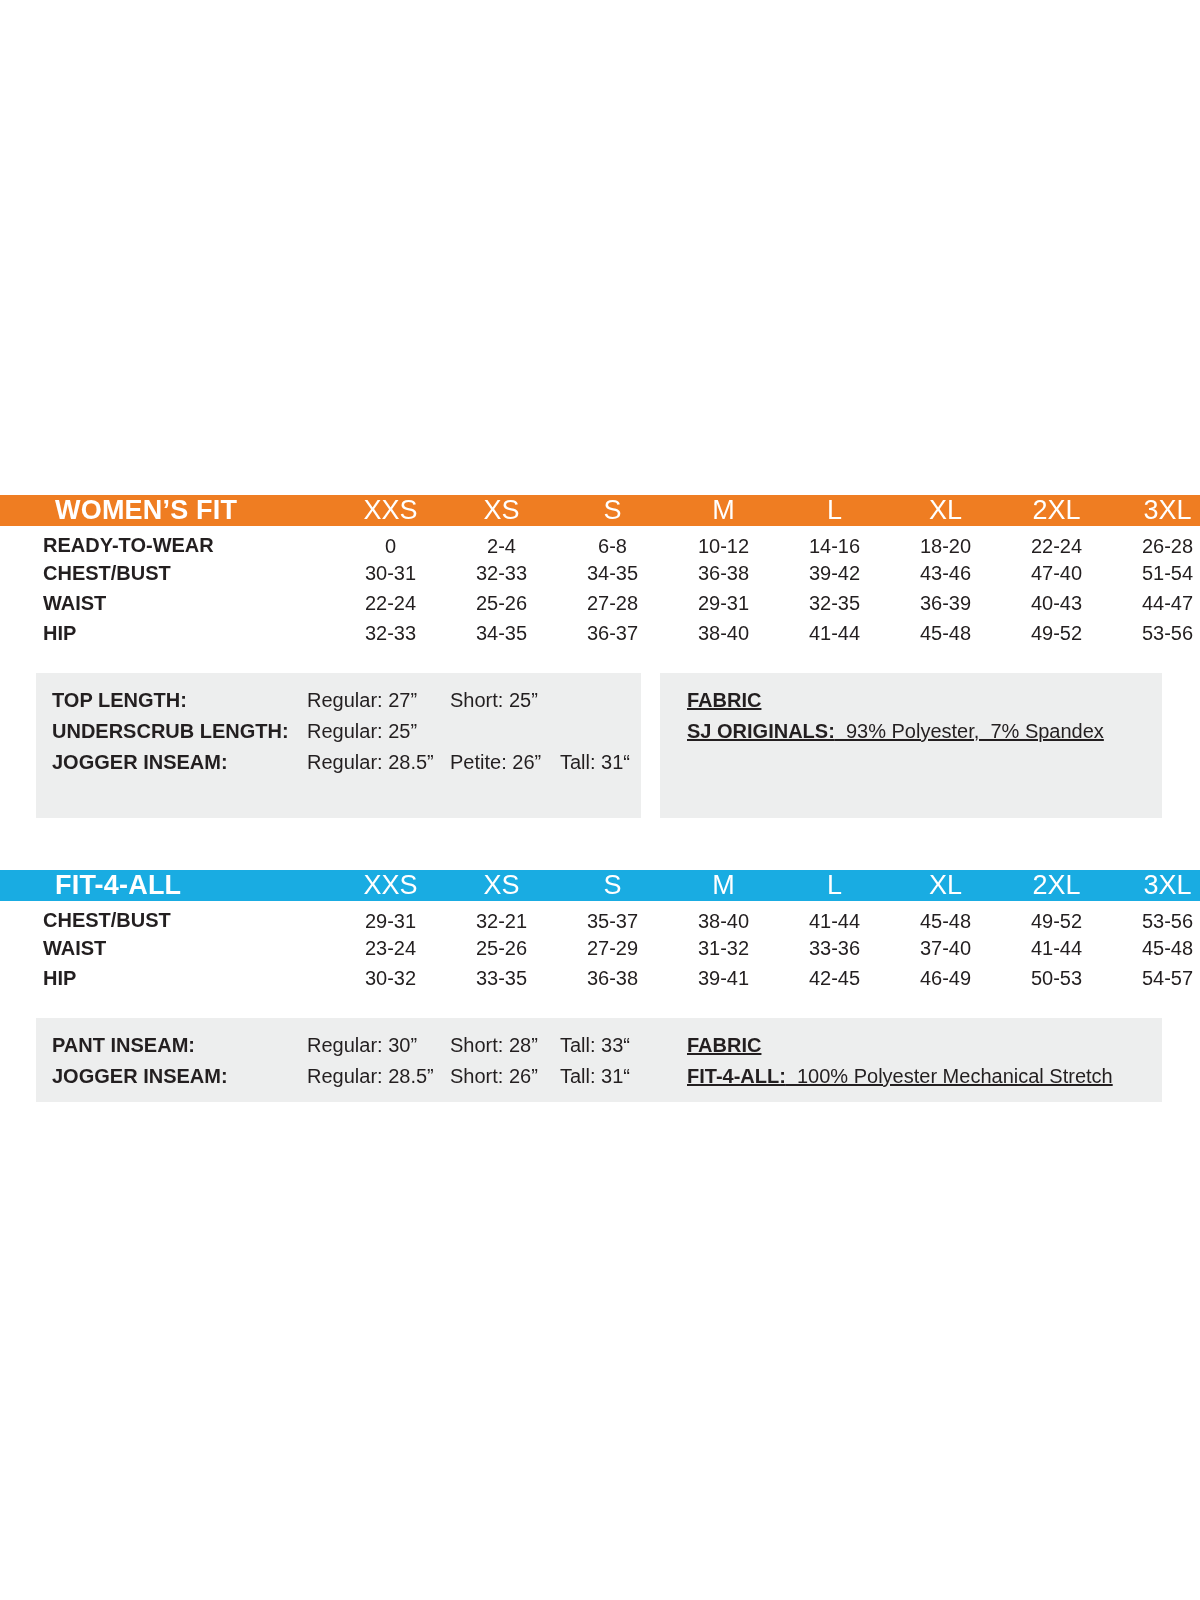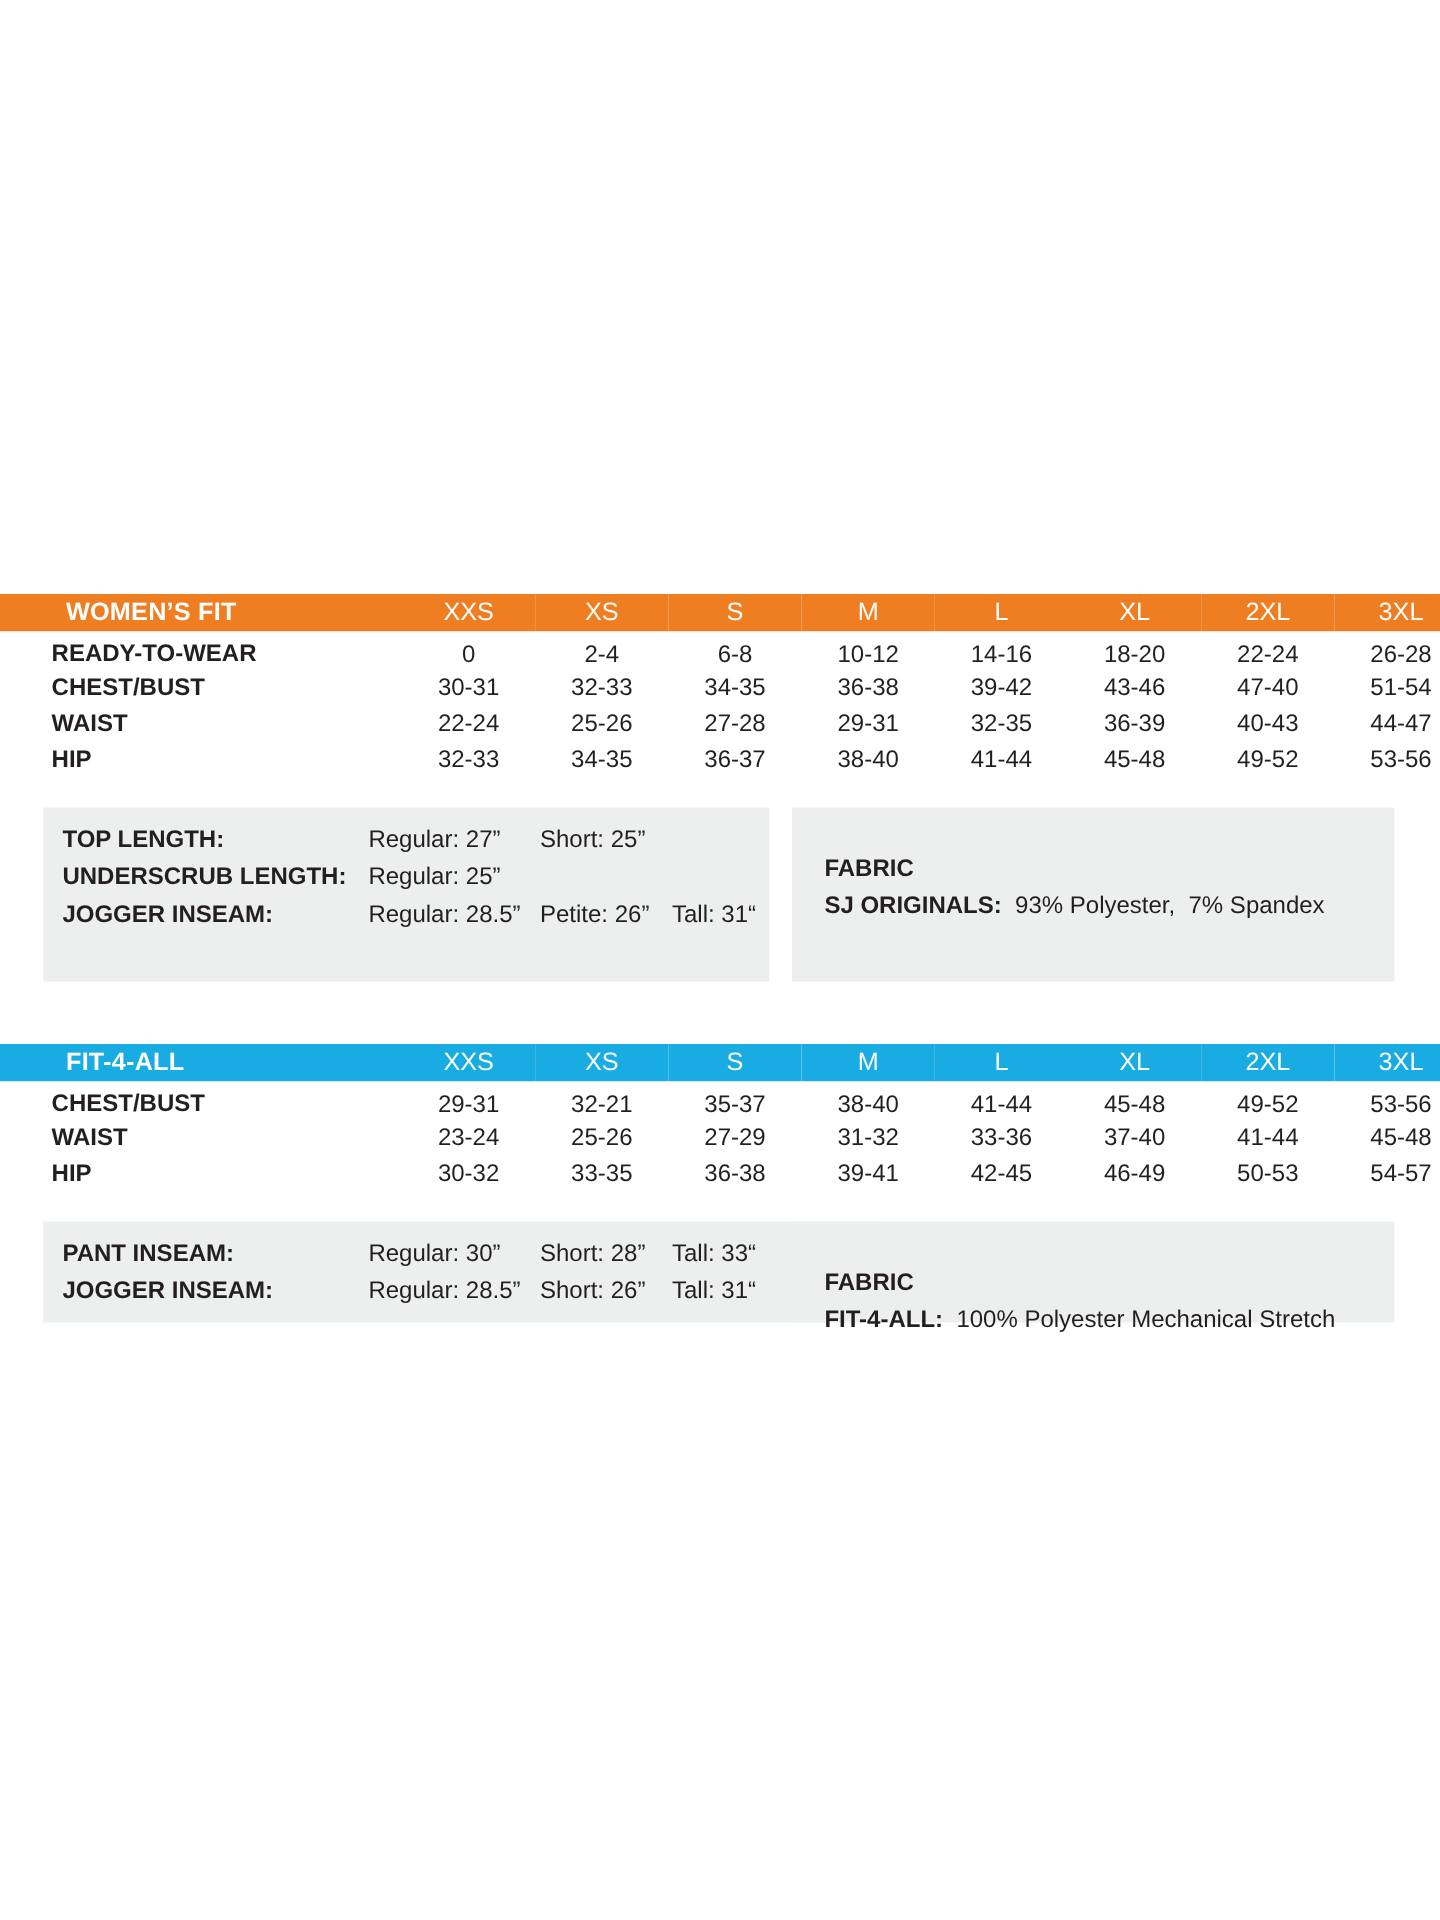--- a/index.html
+++ b/index.html
@@ -17,21 +17,21 @@
 
   table.size-table{
     width:1200px;
     border-collapse:collapse;
     table-layout:fixed;
   }
   table.size-table thead th{
     background:var(--accent);
     color:#ffffff;
     height:31px;
-    font-size:21px;
+    font-size:27px;
     font-weight:400;
     text-align:center;
     padding:0;
   }
   table.size-table thead th.table-title{
     width:280px;
     text-align:left;
     padding-left:55px;
     font-weight:700;
     letter-spacing:.2px;
@@ -61,32 +61,33 @@
   #womens-length-box{left:36px;top:178px;width:605px;height:145px;}
   #womens-fabric-box{left:660px;top:178px;width:502px;height:145px;padding-left:27px;}
   #fit4all-length-box{left:36px;top:148px;width:697px;height:84px;}
   #fit4all-fabric-box{left:660px;top:148px;width:502px;height:84px;padding-left:27px;}
 
   .info-row{
     height:31px;
     line-height:31px;
     font-size:20px;
     white-space:nowrap;
+    text-decoration:underline;
   }
   .info-label{
     display:inline-block;
     width:255px;
     font-weight:700;
     vertical-align:top;
   }
   .info-val{display:inline-block;vertical-align:top;}
   .info-row .info-val:nth-child(2){min-width:143px;}
   .info-row .info-val:nth-child(3){min-width:110px;}
 
-  .fabric-title{font-weight:700;margin-top:24px;}
+  .fabric-title{font-weight:700;}
   .fabric-label{font-weight:700;}
   .fabric-value{white-space:pre;}
 </style>
 </head>
 <body style="--box-bg: #EDEEEE; --text: #231F20;">
 
 <div class="section" id="section-womens" style="--accent: #EF7D22;">
   <table class="size-table">
     <thead>
       <tr>

